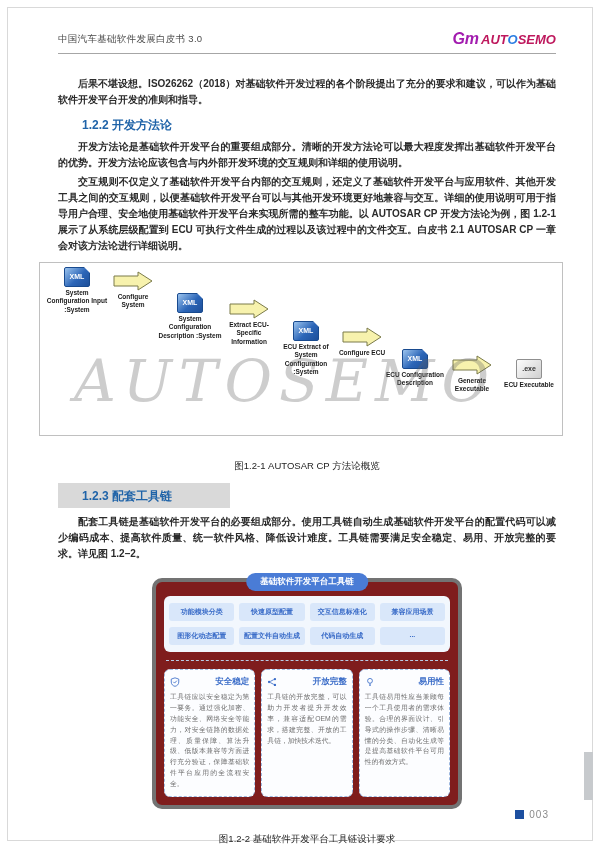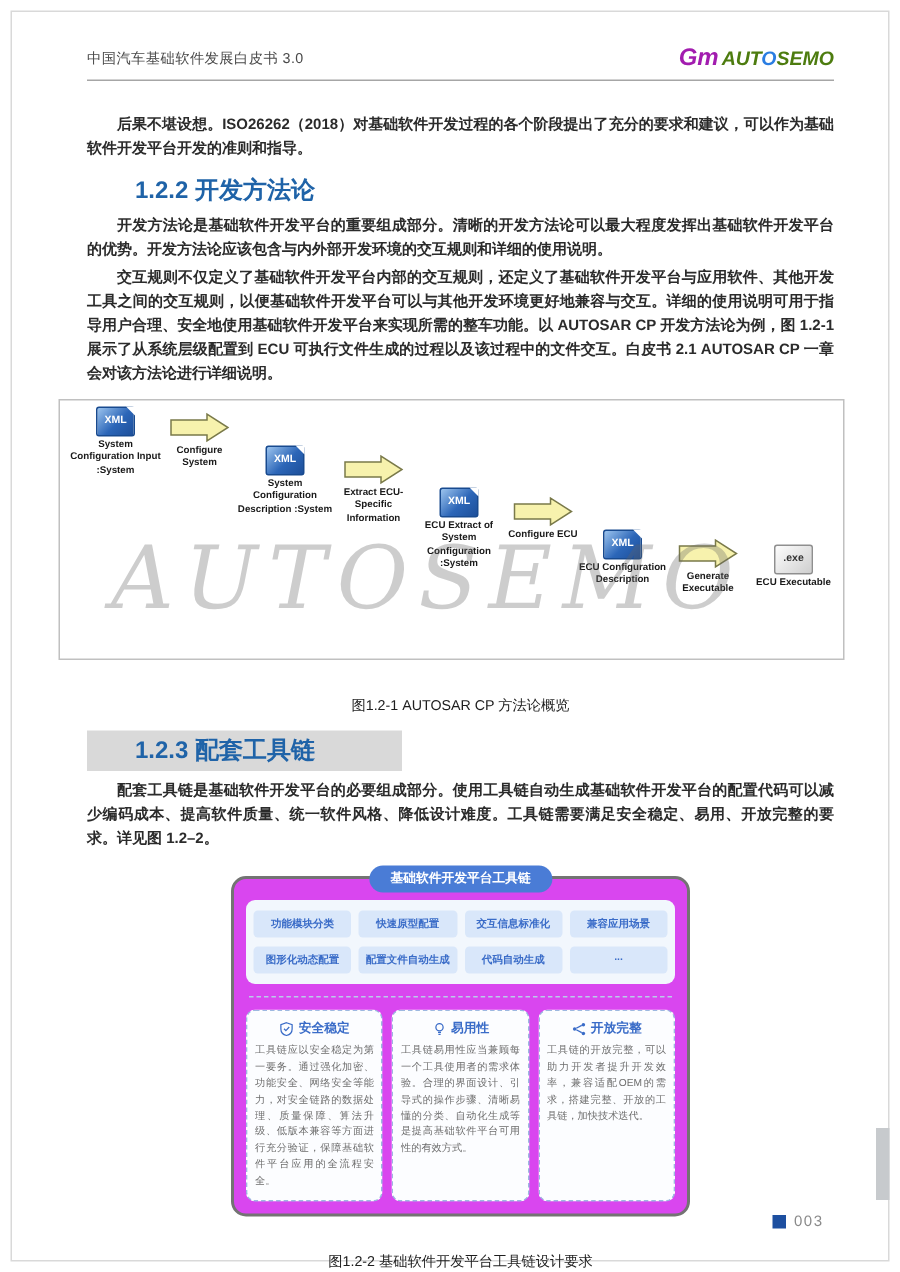--- a/index.html
+++ b/index.html
@@ -6,28 +6,28 @@
               font-family:"Liberation Sans","DejaVu Sans",sans-serif; }
   .page { position:absolute; left:7px; top:7px; right:7px; bottom:7px;
           border:1px solid #d9d9d9; background:#fff; }
   .content { position:absolute; left:50px; right:36px; top:22px; }
 
   
   .header-row { display:flex; justify-content:space-between; align-items:center; height:18px; }
   .doc-title { font-size:9.5px; color:#4a4a4a; letter-spacing:0.3px; }
   .logo { font-weight:bold; font-style:italic; font-size:13px; white-space:nowrap; }
   .logo-mark { color:#a21caf; font-size:16px; margin-right:2px; }
-  .logo-a, .logo-b { color:#4d7c0f; }
+  .logo-a, .logo-b { color:#be185d; }
   .logo-o { color:#2a7de2; }
   .hrule { border-top:1px solid #a6a6a6; margin:5px 0 22px 0; }
 
   
   p.body-p { font-size:10px; line-height:16px; text-align:justify; text-indent:2em;
              color:#2b2b2b; margin:0 0 3px 0;font-weight:bold; }
-  .sec-heading { font-size:16px; font-weight:bold; color:#1f63a8; margin:9px 0 5px 0; text-indent:2em; }
+  .sec-heading { font-size:12px; font-weight:bold; color:#1f63a8; margin:9px 0 5px 0; text-indent:2em; }
   .h-band { background:#d9d9d9; display:inline-block; padding:3px 58px 3px 0; margin:10px 0 6px 0; }
   .h-band .sec-heading { margin:0; display:inline-block;text-align:center; }
 
   
   .fig1 { position:relative; width:522px; height:172px; border:1px solid #c0c0c0;
           margin:8px 0 0 -19px; background:#fff; overflow:hidden; }
   .fig1-step { position:absolute; text-align:center; z-index:2; }
   .xml-icon, .exe-icon { width:24px; height:18px; margin:0 auto 2px auto; border-radius:2px;
           font-size:7px; font-weight:bold; line-height:18px; position:relative; text-align:center; }
   .xml-icon { background:linear-gradient(135deg,#9cc4ee 0%,#2c66b8 55%,#1d4f9a 100%);
@@ -36,33 +36,33 @@
           border-top:6px solid #fff; border-left:6px solid transparent; }
   .exe-icon { background:linear-gradient(135deg,#fdfdfd,#cfcfcf); border:1px solid #8f8f8f; color:#333; }
   .step-label { font-size:6.5px; font-weight:bold; line-height:1.3; color:#1a1a1a; }
   .arrow-svg { display:block; margin:0 auto 2px auto; width:40px; height:20px; }
   .watermark { position:absolute; left:34px; top:84px; z-index:5; pointer-events:none;
           font-family:"DejaVu Serif","Liberation Serif",serif; font-style:italic;
           font-size:58px; letter-spacing:7px; color:rgba(100,100,100,0.32); white-space:nowrap; }
   .fig-caption { text-align:center; font-size:9.5px; color:#1e1e1e; margin-top:24px; }
 
   
-  .tool-panel { width:286px; margin:16px auto 12px auto; border:2px solid #737373; border-radius:10px;
-          position:relative; padding:14px 8px 8px 8px; background:#d946ef; }
+  .tool-panel { width:286px; margin:16px auto 12px auto; border:4px solid #737373; border-radius:10px;
+          position:relative; padding:14px 8px 8px 8px; background:#7f1d1d; }
   .panel-title { position:absolute; top:-9px; left:50%; transform:translateX(-50%);
           background:#4a7cd6; color:#fff; font-size:8.5px; font-weight:bold;
           padding:3px 14px; border-radius:10px; white-space:nowrap; }
   .btn-area { background:#f2f7fd; border-radius:6px; padding:7px 5px;
           display:grid; grid-template-columns:repeat(4,1fr); gap:6px 5px; }
   .tc-btn { background:#d9e7fa; color:#3a6cc8; font-size:7px; font-weight:bold; text-align:center;
           padding:4px 1px; border-radius:3px; white-space:nowrap; overflow:hidden; }
   .panel-divider { border-top:1px dashed #b9cce8; margin:8px 2px; }
   .cols { display:flex; gap:6px; align-items:stretch; }
   .tc-col { flex:1; border:1px dashed #9db8e0; border-radius:6px; padding:6px 5px; background:#fcfdff; }
-  .col-head { display:flex; align-items:center; justify-content:center; gap:3px;
+  .col-head { display:flex; align-items:center; justify-content:space-between; gap:3px;
           color:#3a6cc8; font-weight:bold; font-size:8.5px; margin-bottom:4px; }
   .col-head svg { width:10px; height:10px; }
   .col-text { font-size:6.8px; color:#6e6e6e; line-height:1.6; text-align:justify; }
 
   
   .footer { position:absolute; right:43px; bottom:20px; display:flex; align-items:center; gap:5px; }
   .footer-square { width:9px; height:9px; background:#1d4fa0; }
   .page-num { font-size:10px; color:#8a8a8a; letter-spacing:1px; }
   .edge-tab { position:absolute; right:-1px; bottom:40px; width:9px; height:48px; background:#c7cacd; }
 </style>
@@ -168,45 +168,45 @@
       <div class="cols">
         <div class="tc-col">
           <div class="col-head">
             <svg viewBox="0 0 12 12">
                 <path d="M6 1 L10.5 2.5 V6 C10.5 8.8 8.6 10.6 6 11.2 C3.4 10.6 1.5 8.8 1.5 6 V2.5 Z" fill="none" stroke="#3a6cc8" stroke-width="1"></path>
                 <path d="M4 5.8 L5.5 7.3 L8.2 4.4" fill="none" stroke="#3a6cc8" stroke-width="1"></path>
               </svg>
             <span>安全稳定</span>
           </div>
           <div class="col-text">工具链应以安全稳定为第一要务。通过强化加密、功能安全、网络安全等能力，对安全链路的数据处理、质量保障、算法升级、低版本兼容等方面进行充分验证，保障基础软件平台应用的全流程安全。</div>
-        </div>
-
-        <div class="tc-col">
-          <div class="col-head">
-            <svg viewBox="0 0 12 12">
-                <circle cx="6" cy="4.6" r="2.9" fill="none" stroke="#3a6cc8" stroke-width="1"></circle>
-                <path d="M4.8 8.6 H7.2 M5.1 10.2 H6.9" stroke="#3a6cc8" stroke-width="1" fill="none"></path>
-              </svg>
-            <span>易用性</span>
-          </div>
-          <div class="col-text">工具链易用性应当兼顾每一个工具使用者的需求体验。合理的界面设计、引导式的操作步骤、清晰易懂的分类、自动化生成等是提高基础软件平台可用性的有效方式。</div>
         </div>
 
         <div class="tc-col">
           <div class="col-head">
             <svg viewBox="0 0 12 12">
                 <circle cx="9.5" cy="2.5" r="1.4" fill="#3a6cc8"></circle>
                 <circle cx="2.5" cy="6" r="1.4" fill="#3a6cc8"></circle>
                 <circle cx="9.5" cy="9.5" r="1.4" fill="#3a6cc8"></circle>
                 <path d="M3.8 5.4 L8.2 3.1 M3.8 6.6 L8.2 8.9" stroke="#3a6cc8" stroke-width="1" fill="none"></path>
               </svg>
             <span>开放完整</span>
           </div>
           <div class="col-text">工具链的开放完整，可以助力开发者提升开发效率，兼容适配OEM的需求，搭建完整、开放的工具链，加快技术迭代。</div>
         </div>
+
+        <div class="tc-col">
+          <div class="col-head">
+            <svg viewBox="0 0 12 12">
+                <circle cx="6" cy="4.6" r="2.9" fill="none" stroke="#3a6cc8" stroke-width="1"></circle>
+                <path d="M4.8 8.6 H7.2 M5.1 10.2 H6.9" stroke="#3a6cc8" stroke-width="1" fill="none"></path>
+              </svg>
+            <span>易用性</span>
+          </div>
+          <div class="col-text">工具链易用性应当兼顾每一个工具使用者的需求体验。合理的界面设计、引导式的操作步骤、清晰易懂的分类、自动化生成等是提高基础软件平台可用性的有效方式。</div>
+        </div>
       </div>
     </div>
     <div class="fig-caption">图1.2-2 基础软件开发平台工具链设计要求</div>
 
   </div>
 
   <div class="edge-tab"></div>
   <div class="footer">
     <span class="footer-square"></span>
     <span class="page-num">003</span>

